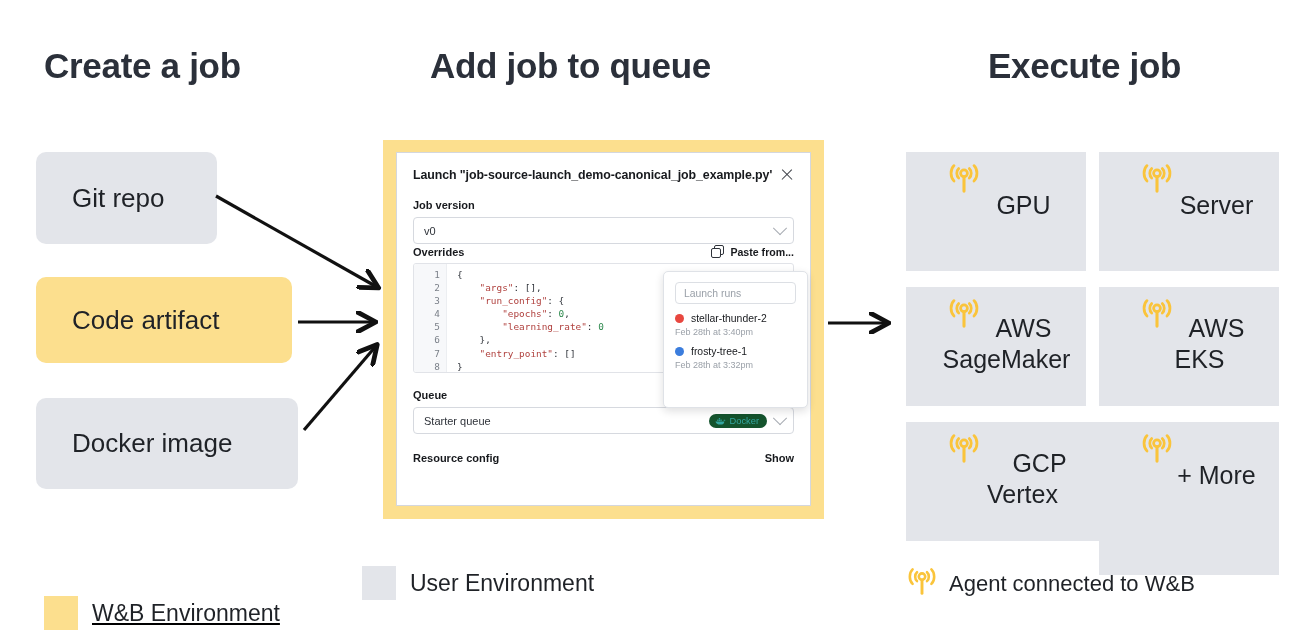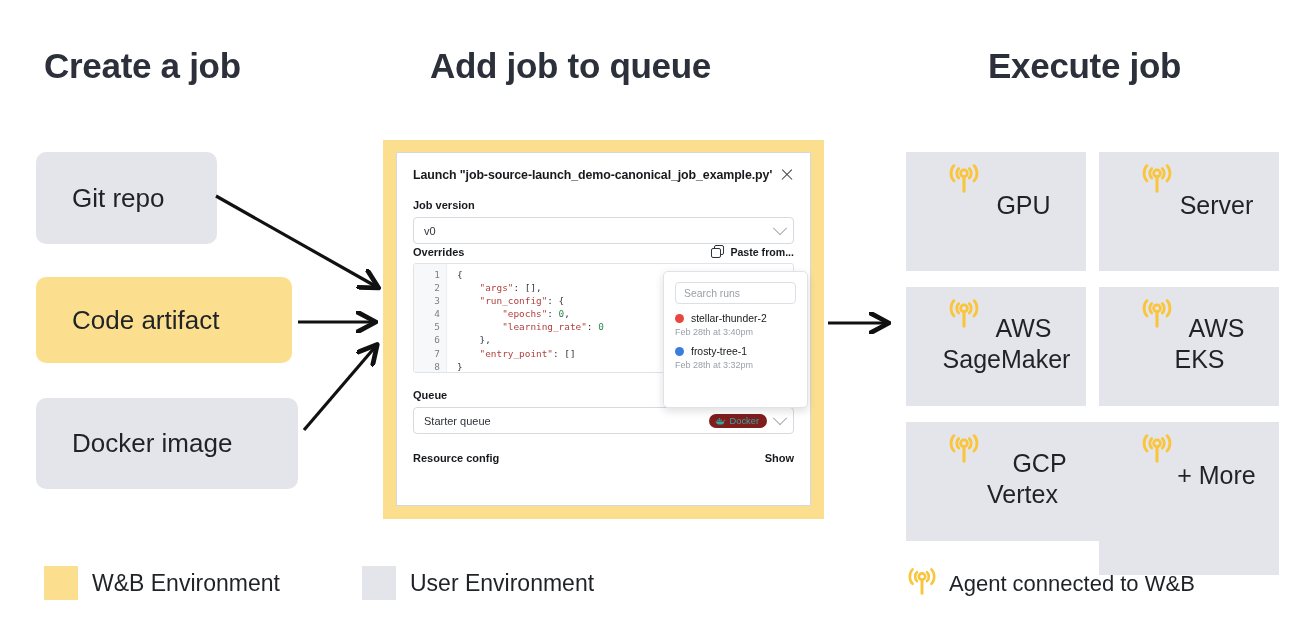--- a/index.html
+++ b/index.html
@@ -212,21 +212,21 @@
   .run-item { margin-top: 9px; }
   .run-top { display: flex; align-items: center; gap: 7px; }
   .run-dot { width: 9px; height: 9px; border-radius: 50%; flex: 0 0 auto; }
   .run-name { font-size: 10.4px; color: #17191d; }
   .run-time { font-size: 9px; color: #9aa0a8; margin-top: 3px; margin-left: 0; }
 
   .queue-select .docker-badge {
     display: inline-flex;
     align-items: center;
     gap: 4px;
-    background: #7f1d1d;
+    background: #14532d;
     color: #34a6a0;
     border-radius: 10px;
     padding: 2px 8px 2px 6px;
     font-size: 9.3px;
     margin-right: 8px;
   }
   .whale {
     width: 11px; height: 8px; position: relative; flex: 0 0 auto;
   }
   .whale svg { display: block; }
@@ -267,21 +267,21 @@
 
   
   .legend-item {
     position: absolute;
     display: flex;
     align-items: center;
     gap: 14px;
   }
   .legend-swatch { width: 34px; height: 34px; flex: 0 0 auto; }
   .legend-label { font-size: 23px; color: #1f2227; white-space: nowrap; }
-  #legend-wb   { left: 44px;  top: 566px; }
+  #legend-wb   { left: 44px;  top: 596px; text-decoration: underline; }
   #legend-user { left: 362px; top: 566px; }
   #legend-agent{ left: 906px; top: 566px; gap: 11px; }
   #legend-agent .legend-label { font-size: 22px; }
 </style>
 </head>
 <body>
 
 <div class="stage">
 
   <div class="col-heading" id="heading-create">Create a job</div>
@@ -385,21 +385,21 @@
       </span>
     </div>
 
     <div class="resource-row">
       <div class="field-label">Resource config</div>
       <div class="show-link">Show</div>
     </div>
   </div>
 
   <div id="runs-popover">
-    <div class="runs-search">Search runs</div>
+    <div class="runs-search">Launch runs</div>
     <div id="runs-list">
         <div class="run-item">
           <div class="run-top">
             <span class="run-dot" style="background: rgb(232, 71, 63);"></span>
             <span class="run-name">stellar-thunder-2</span>
           </div>
           <div class="run-time">Feb 28th at 3:40pm</div>
         </div>
         <div class="run-item">
           <div class="run-top">

